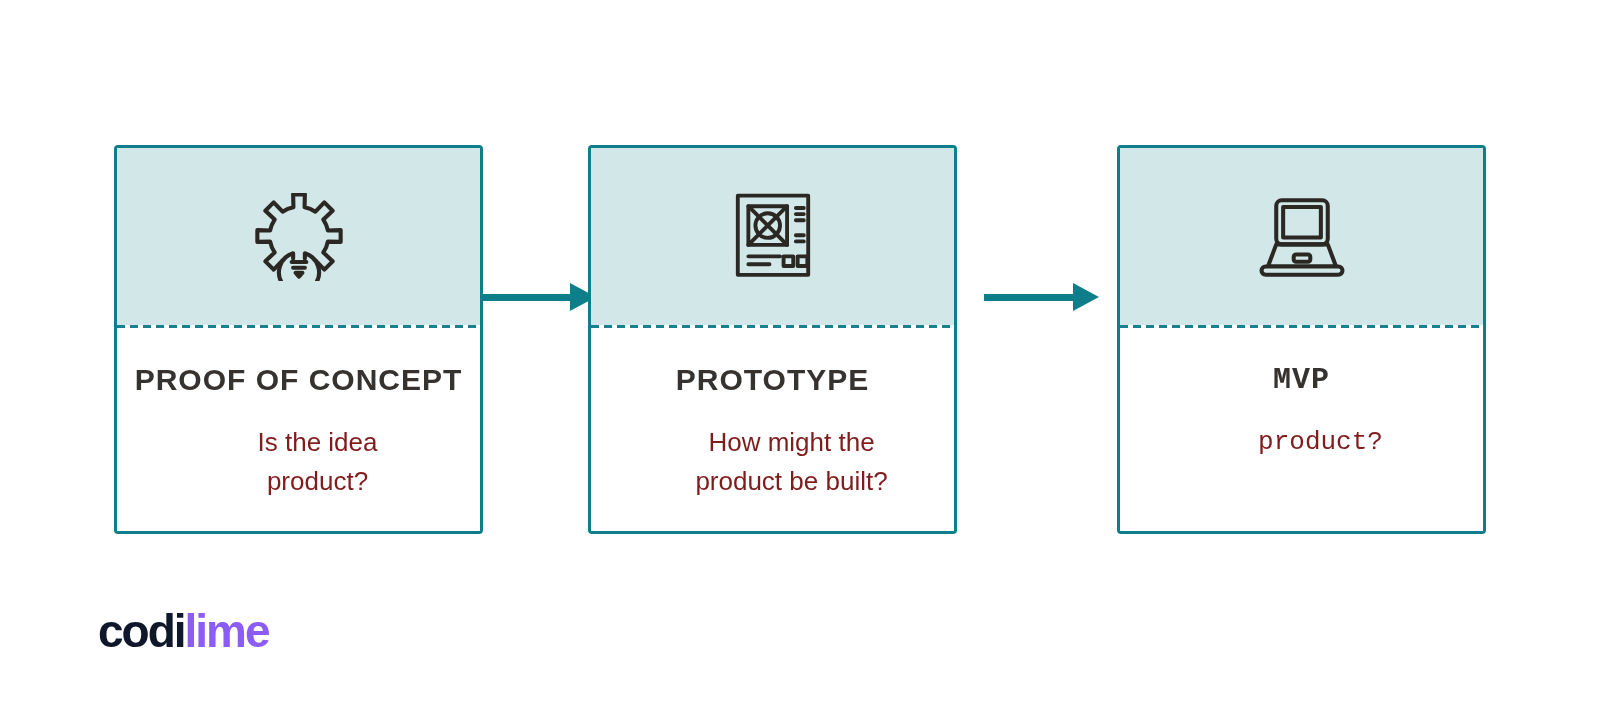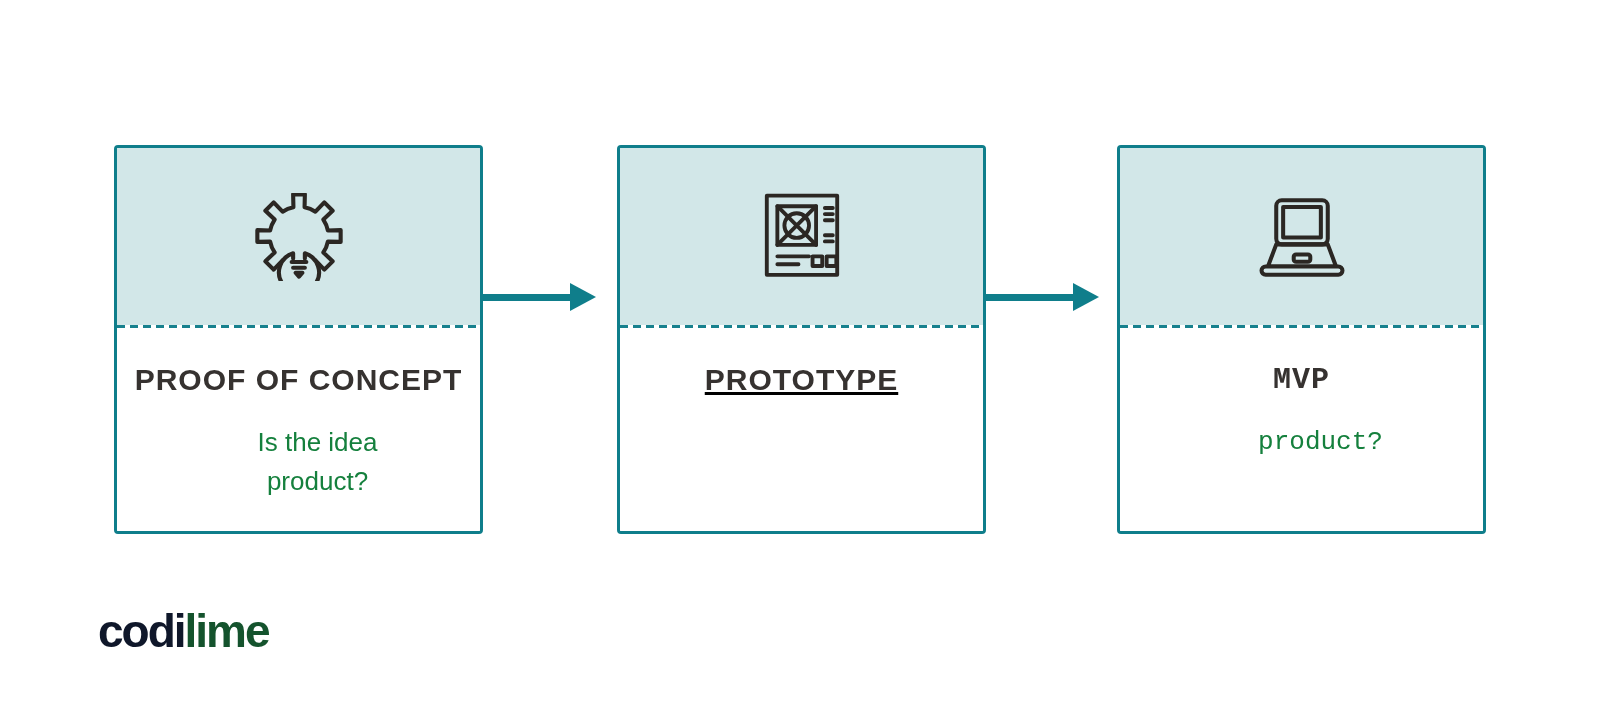--- a/index.html
+++ b/index.html
@@ -20,21 +20,21 @@
     width:369px; height:389px;
     border:3px solid #0F7E8B;
     border-radius:4px;
     background:#ffffff;
     overflow:hidden;
     display:flex;
     flex-direction:column;
     margin-top:28px;
   }
   .card-1 { left:114px; }
-  .card-2 { left:617px;text-decoration:underline; }
+  .card-2 { left:588px; }
   .card-3 { left:1117px;font-family:Liberation Mono, monospace; }
 
   .card-top {
     height:177px;
     background:#D2E7E8;
     display:flex;
     align-items:center;
     justify-content:center;
   }
   .divider {
@@ -52,21 +52,21 @@
     margin-top:35px;
     font-size:30px;
     font-weight:bold;
     letter-spacing:1px;
     color:#363230;
   }
   .card-sub {
     margin-top:26px;
     font-size:26px;
     line-height:39px;
-    color:#15803d;
+    color:#7f1d1d;
     padding-left:38px;
   }
 
   .icon svg { display:block; }
 
   
   .arrow { position:absolute; top:297px; width:115px; height:0; }
   .arrow-1 { left:481px; }
   .arrow-2 { left:984px; }
   .arrow .shaft {
@@ -84,21 +84,21 @@
   
   .logo {
     position:absolute;
     left:98px; top:608px;
     font-size:46px;
     font-weight:bold;
     letter-spacing:-2px;
     line-height:1;
   }
   .logo .dark { color:#0f172a; }
-  .logo .lime { color:#14532d; }
+  .logo .lime { color:#8b5cf6; }
 </style>
 </head>
 <body>
 
 <div class="canvas">
 
   <div class="card card-1">
     <div class="card-top">
       <span class="icon">
         <svg width="98" height="88" viewBox="0 0 100 90" fill="none" stroke="#2B2723" stroke-width="4.2" stroke-linejoin="round" stroke-linecap="round">
@@ -146,20 +146,24 @@
           <path d="M76,48 L85,48 M76,55 L85,55"></path>
           <path d="M22,72 L58,72 M22,81 L46,81"></path>
           <rect x="62" y="72" width="11" height="11"></rect>
           <rect x="78" y="72" width="11" height="11"></rect>
         </svg>
       </span>
     </div>
     <div class="divider"></div>
     <div class="card-bottom">
       <div class="card-title">PROTOTYPE</div>
+      <div class="card-sub">
+        <div>How might the</div>
+        <div>product be built?</div>
+      </div>
     </div>
   </div>
 
   <div class="arrow arrow-2">
     <div class="shaft"></div>
     <div class="head"></div>
   </div>
 
   <div class="card card-3">
     <div class="card-top">

